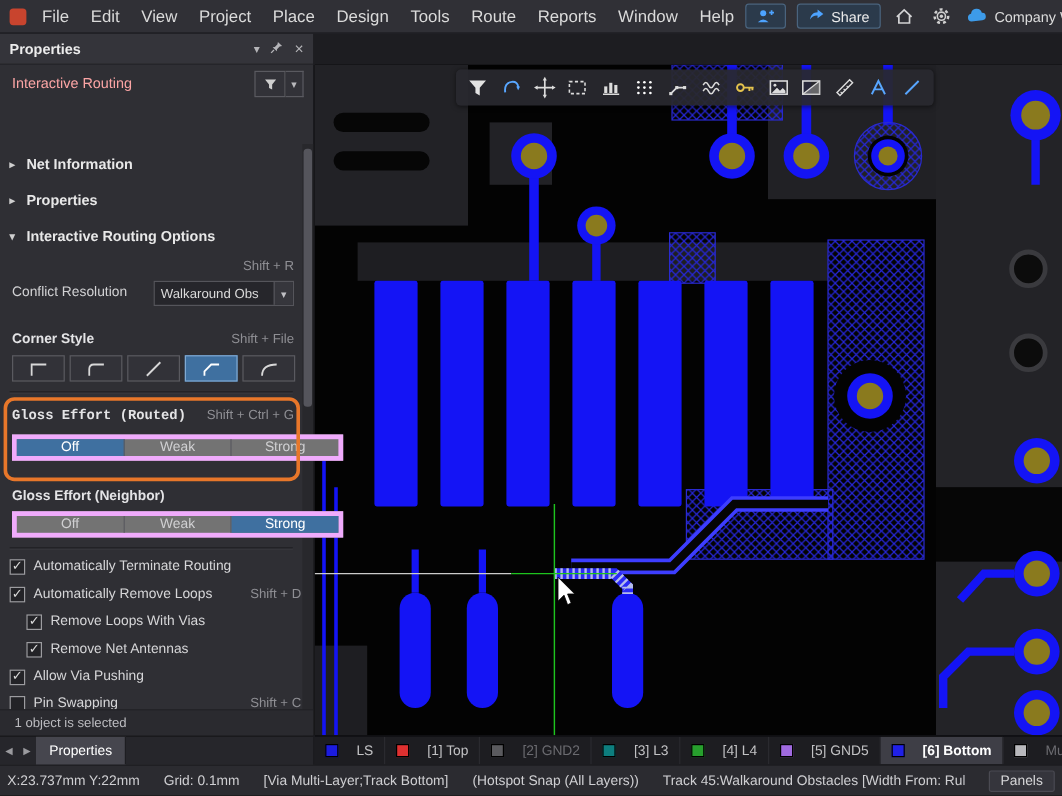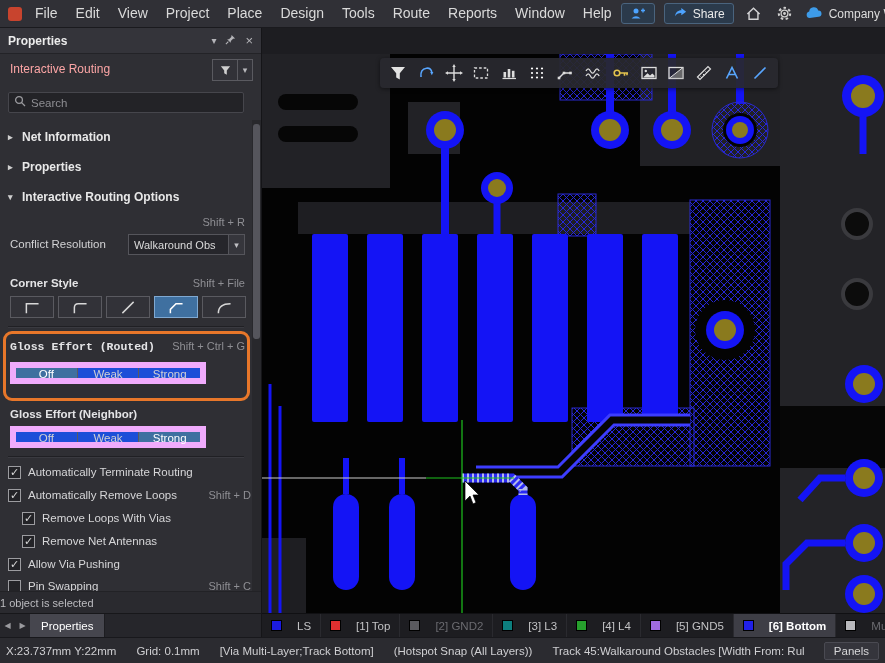--- a/index.html
+++ b/index.html
@@ -34,31 +34,31 @@
   .tri { font-size:9px; color:#cfcfcf; width:8px; }
   .sc { position:absolute; right:16px; color:#8f8f94; font-size:11px; white-space:nowrap; }
   .lbl { position:absolute; left:10px; font-size:11.5px; color:#d2d2d4; white-space:nowrap; }
   .lbl.b { font-weight:bold; color:#e4e4e6; }
   .dd { position:absolute; left:128px; top:206px; width:117px; height:21px; background:#26262b; border:1px solid #55555b; display:flex; align-items:center; }
   .dd-val { flex:1; padding:0 5px; font-size:11px; color:#dadada; white-space:nowrap; overflow:hidden; }
   .dd-caret { width:16px; height:100%; border-left:1px solid #55555b; background:#36363c; display:flex; align-items:center; justify-content:center; font-size:9px; color:#c0c0c4; }
   .corner-btn { position:absolute; top:268px; width:44px; height:22px; border:1px solid #5a5a60; background:#323238; display:flex; align-items:center; justify-content:center; }
   .corner-btn.sel { background:#3f70a0; border-color:#7fa9d2; }
   .hr { position:absolute; left:8px; width:236px; height:1px; background:#202024; box-shadow:0 1px 0 #3a3a40; }
-  .seg { position:absolute; left:10px; width:196px; height:22px; display:flex; border:6px solid #f0abfc; background:#1d4ed8; }
+  .seg { position:absolute; left:10px; width:276px; height:22px; display:flex; border:4px solid #f0abfc; background:#737373; }
   .seg button { flex:1; background:transparent; border:none; border-right:1px solid #5a5a60; color:#d0d0d2; font-size:11.5px; font-family:inherit; }
   .seg button:last-child { border-right:none; }
   .seg button.sel { background:#3f70a0; color:#ffffff; }
   .annotation { position:absolute; left:3px; top:303px; width:247px; height:70px; border:3px solid #e8772a; border-radius:9px; pointer-events:none; z-index:30; }
   .cb-row { position:absolute; left:8px; right:10px; height:20px; display:flex; align-items:center; gap:7px; }
   .cb-row.ind { left:22px; }
   .cb { width:13px; height:13px; border:1px solid #9c9ca0; background:#232327; color:#d8d8d8; font-size:11px; line-height:11px; text-align:center; flex:0 0 auto; }
   .cb-lbl { font-size:11.5px; color:#d6d6d8; white-space:nowrap; }
   .cb-sc { margin-left:auto; color:#8f8f94; font-size:11px; }
-  .sel-status { position:absolute; left:0; right:0; top:563px; height:22px; background:#2a2a2f; border-top:1px solid #222226; display:flex; align-items:center; padding-left:0; font-size:11px; color:#bcbcc0; }
+  .sel-status { position:absolute; left:0; right:0; top:563px; height:22px; background:#2a2a2f; border-top:1px solid #222226; display:flex; align-items:center; padding-left:12px; font-size:11px; color:#bcbcc0; }
   .p-tabs { position:absolute; left:0; right:0; top:585px; height:24px; background:#26262b; display:flex; align-items:stretch; border-top:1px solid #17171a; }
   .p-arrow { width:15px; display:flex; align-items:center; justify-content:center; color:#9a9a9e; font-size:8px; }
   .p-tab { display:flex; align-items:center; padding:0 11px; font-size:11.5px; color:#c2c2c6; border-right:1px solid #1d1d21; }
   .p-tab.active { background:#46464e; color:#ffffff; }
 
   
   .editor { position:absolute; left:262px; top:28px; width:623px; height:609px; background:#1d1d21; }
   .doc-tabbar { position:absolute; left:0; top:0; right:0; height:26px; background:#232327; border-bottom:1px solid #141417; display:flex; align-items:stretch; }
   .doc-tab { margin-left:12px; display:flex; align-items:center; gap:6px; padding:0 12px; background:#3a3a41; color:#e2e2e4; font-size:11.5px; border-right:1px solid #1b1b1f; border-left:1px solid #1b1b1f; white-space:nowrap; }
   .canvas { position:absolute; left:0; top:26px; width:623px; height:559px; background:#000; overflow:hidden; }
@@ -154,29 +154,20 @@
     <span class="p-mode">Interactive Routing</span>
     <div class="filter-group">
       <span class="filter-box">
         <svg width="13" height="13" viewBox="0 0 14 14">
             <polygon points="2,2.5 12,2.5 8.4,7 8.4,11.5 5.6,10 5.6,7" fill="#cfcfcf"></polygon>
           </svg>
       </span>
       <span class="filter-caret">▾</span>
     </div>
 
-    <div class="search">
-      <span>
-        <svg width="12" height="12" viewBox="0 0 12 12">
-            <circle cx="5" cy="5" r="3.4" stroke="#9a9a9e" stroke-width="1.3" fill="none"></circle>
-            <path d="M7.6 7.6 L11 11" stroke="#9a9a9e" stroke-width="1.3"></path>
-          </svg>
-      </span>
-      <input type="text" placeholder="Search" style="">
-    </div>
 
     <div class="scrollbar">
       <div class="scroll-thumb"></div>
     </div>
 
     <div class="section" style="top:102px;">
       <span class="tri">▸</span>
       <span>Net Information</span>
     </div>
     <div class="section" style="top:132px;">

